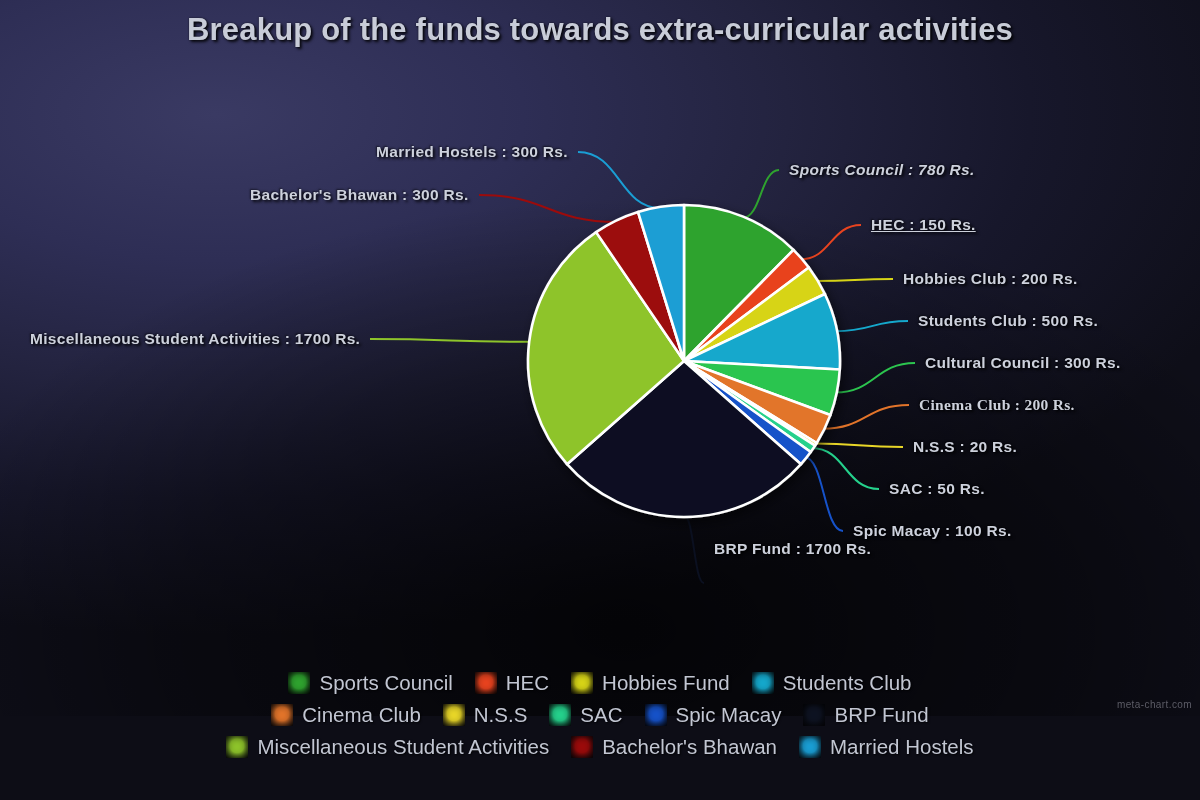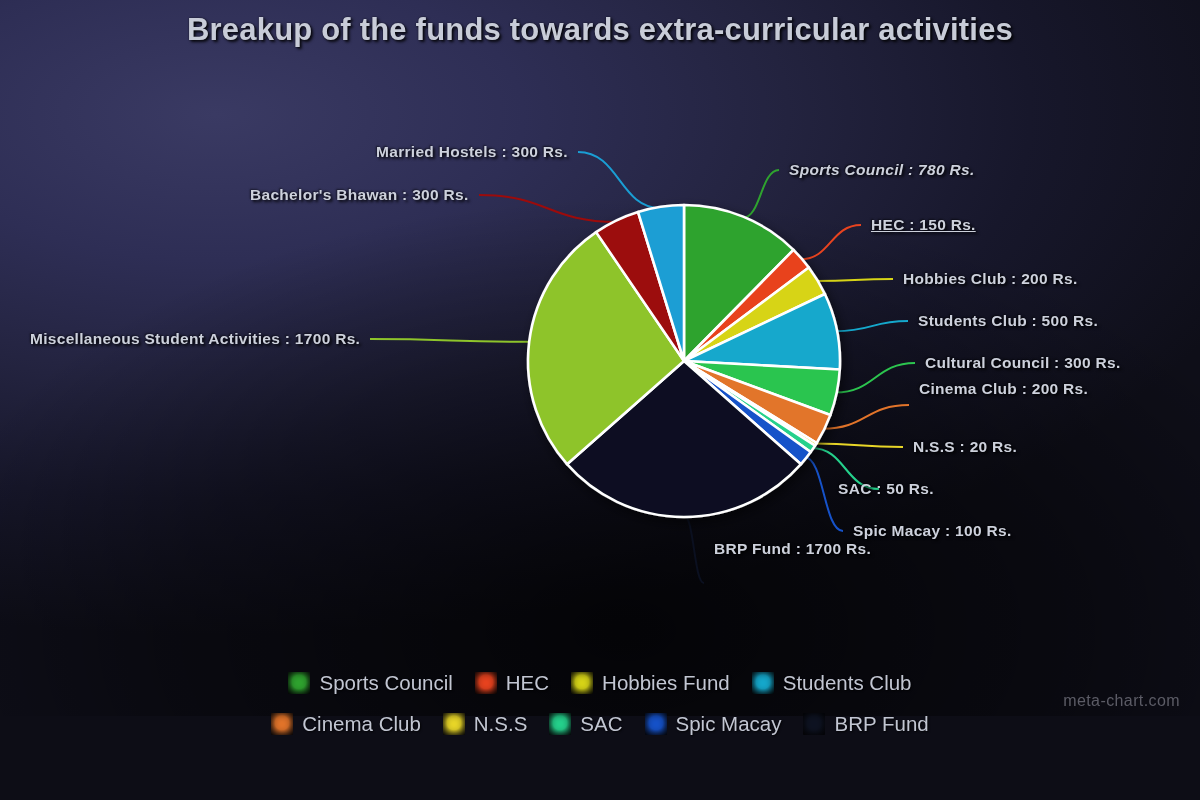--- a/index.html
+++ b/index.html
@@ -37,36 +37,36 @@
     white-space:nowrap;letter-spacing:.3px;
     text-shadow:2px 2px 3px rgba(0,0,0,.9), -1px -1px 2px rgba(0,0,0,.55);
     z-index:7;
   }
   .callout.r{text-align:left;}
   .callout.l{text-align:left;}
 
   
   #legend{
     position:absolute;left:0;top:672px;width:1200px;
-    display:flex;flex-direction:column;align-items:center;gap:19px;z-index:8;
+    display:flex;flex-direction:column;align-items:center;gap:10px;z-index:8;
   }
   .legend-row{display:flex;flex-direction:row;align-items:center;justify-content:center;gap:0px;}
   .legend-item{display:flex;flex-direction:row;align-items:center;margin:0 11px;}
   .legend-swatch{
     width:22px;height:22px;margin-right:9px;border-radius:1px;flex:0 0 auto;
     box-shadow:inset 0 0 7px 2px rgba(0,0,0,.55);
   }
   .legend-label{
     font-size:20.5px;color:#c2c6d2;white-space:nowrap;line-height:1;
     text-shadow:1px 1px 2px rgba(0,0,0,.8);
   }
 
   
   #watermark{
-    position:absolute;right:20px;bottom:6px;font-size:16px;color:#5c5c66;
+    position:absolute;right:8px;bottom:6px;font-size:10px;color:#5c5c66;
     letter-spacing:.4px;z-index:9;
   }
 </style>
 </head>
 <body>
 
 <div id="stage">
 
   <div id="title">Breakup of the funds towards extra-curricular activities</div>
 
@@ -110,23 +110,23 @@
     </svg>
     <div id="callout-layer">
         <div class="callout l" style="left: 376px; top: 143px;">Married Hostels : 300 Rs.</div>
         <div class="callout l" style="left: 250px; top: 186px;">Bachelor's Bhawan : 300 Rs.</div>
         <div class="callout l" style="left: 30px; top: 330px;">Miscellaneous Student Activities : 1700 Rs.</div>
         <div class="callout r" style="left: 789px; top: 161px; font-style: italic;">Sports Council : 780 Rs.</div>
         <div class="callout r" style="left: 871px; top: 216px; text-decoration: underline;">HEC : 150 Rs.</div>
         <div class="callout r" style="left: 903px; top: 270px;">Hobbies Club : 200 Rs.</div>
         <div class="callout r" style="left: 918px; top: 312px;">Students Club : 500 Rs.</div>
         <div class="callout r" style="left: 925px; top: 354px;">Cultural Council : 300 Rs.</div>
-        <div class="callout r" style="left: 919px; top: 380px;">Cinema Club : 200 Rs.</div>
+        <div class="callout r" style="left: 919px; top: 396px; font-family: Liberation Serif, serif;">Cinema Club : 200 Rs.</div>
         <div class="callout r" style="left: 913px; top: 438px;">N.S.S : 20 Rs.</div>
-        <div class="callout r" style="left: 838px; top: 480px; text-align: center;">SAC : 50 Rs.</div>
+        <div class="callout r" style="left: 889px; top: 480px; text-align: center;">SAC : 50 Rs.</div>
         <div class="callout r" style="left: 853px; top: 522px;">Spic Macay : 100 Rs.</div>
         <div class="callout r" style="left: 714px; top: 540px;">BRP Fund : 1700 Rs.</div>
       </div>
   </div>
 
   <div id="legend">
       <div class="legend-row">
         <div class="legend-item">
           <span class="legend-swatch" style="background: radial-gradient(circle at 50% 45%, rgb(47, 163, 47) 0%, rgb(47, 163, 47) 42%, rgba(0, 0, 0, 0.45) 100%);"></span>
           <span class="legend-label">Sports Council</span>
@@ -159,16 +159,30 @@
         </div>
         <div class="legend-item">
           <span class="legend-swatch" style="background: radial-gradient(circle at 50% 45%, rgb(22, 82, 201) 0%, rgb(22, 82, 201) 42%, rgba(0, 0, 0, 0.45) 100%);"></span>
           <span class="legend-label">Spic Macay</span>
         </div>
         <div class="legend-item">
           <span class="legend-swatch" style="background: radial-gradient(circle at 50% 45%, rgb(14, 19, 34) 0%, rgb(14, 19, 34) 42%, rgba(0, 0, 0, 0.45) 100%);"></span>
           <span class="legend-label">BRP Fund</span>
         </div>
       </div>
+      <div class="legend-row">
+        <div class="legend-item">
+          <span class="legend-swatch" style="background: radial-gradient(circle at 50% 45%, rgb(142, 196, 43) 0%, rgb(142, 196, 43) 42%, rgba(0, 0, 0, 0.45) 100%);"></span>
+          <span class="legend-label">Miscellaneous Student Activities</span>
+        </div>
+        <div class="legend-item">
+          <span class="legend-swatch" style="background: radial-gradient(circle at 50% 45%, rgb(156, 11, 11) 0%, rgb(156, 11, 11) 42%, rgba(0, 0, 0, 0.45) 100%);"></span>
+          <span class="legend-label">Bachelor's Bhawan</span>
+        </div>
+        <div class="legend-item">
+          <span class="legend-swatch" style="background: radial-gradient(circle at 50% 45%, rgb(26, 158, 212) 0%, rgb(26, 158, 212) 42%, rgba(0, 0, 0, 0.45) 100%);"></span>
+          <span class="legend-label">Married Hostels</span>
+        </div>
+      </div>
     </div>
 
   <div id="watermark">meta-chart.com</div>
 </div>
 
 </body></html>

